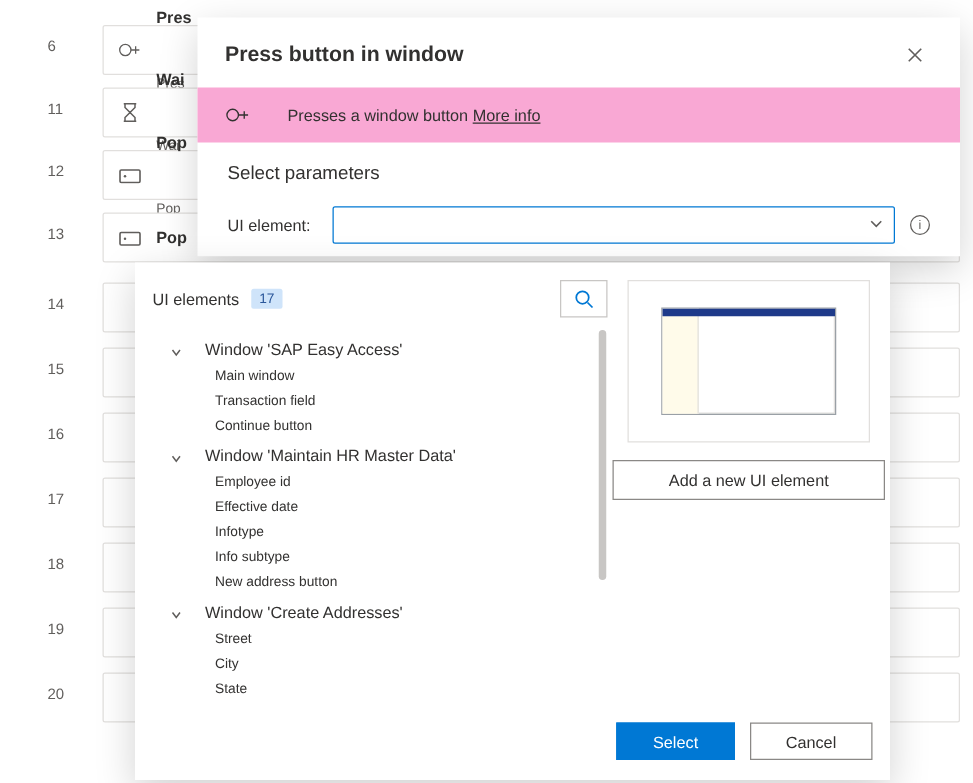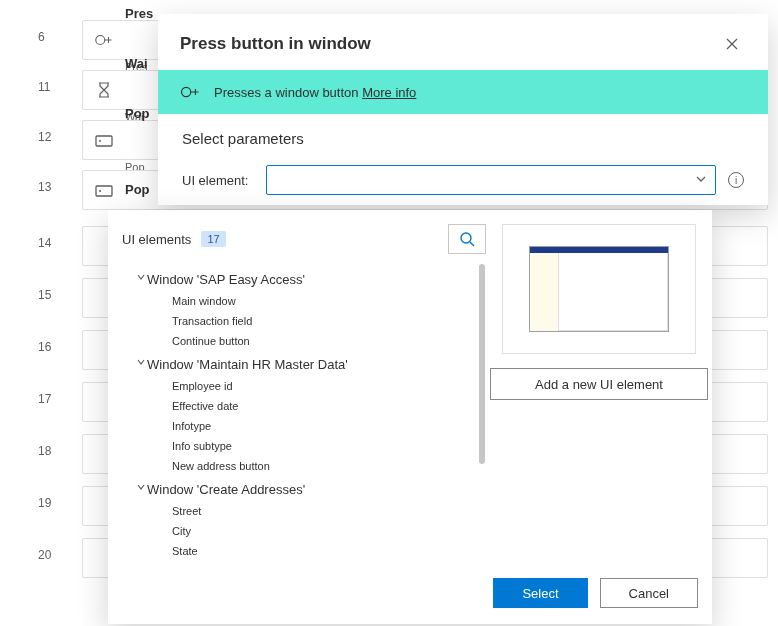--- a/index.html
+++ b/index.html
@@ -13,21 +13,21 @@
   .step-card .icon { width: 18px; height: 18px; display: flex; align-items: center; justify-content: center; color: #605e5c; flex-shrink: 0; }
   .step-card .titles { display: flex; flex-direction: column; line-height: 1.1; overflow: hidden; gap: 40px; }
   .step-title { font-size: 13px; font-weight: 600; color: #323130; white-space: nowrap; overflow: hidden; text-overflow: ellipsis; }
   .step-sub { font-size: 11px; color: #605e5c; white-space: nowrap; overflow: hidden; text-overflow: ellipsis; }
 
   
   .modal { position: absolute; left: 158px; top: 14px; width: 610px; background: #fff; box-shadow: 0 10px 30px rgba(0,0,0,0.18); }
   .modal-header { display: flex; align-items: center; justify-content: space-between; padding: 16px 22px 12px 22px; }
   .modal-title { font-size: 17px; font-weight: 600; }
   .close-btn { width: 28px; height: 28px; display: flex; align-items: center; justify-content: center; color: #605e5c; cursor: pointer; }
-  .info-banner { background: #5eead4; padding: 12px 22px; display: flex; align-items: center; gap: 14px; font-size: 13px; color: #323130; }
+  .info-banner { background: #f9a8d4; padding: 12px 22px; display: flex; align-items: center; gap: 30px; font-size: 13px; color: #323130; }
   .info-banner .eye-icon { width: 20px; height: 20px; display:flex; align-items:center; justify-content:center; color:#323130; }
   .info-banner a { color: #323130; text-decoration: underline; cursor: pointer; }
   .params { padding: 16px 24px 10px 24px; }
   .params-title { font-size: 15px; color: #323130; margin-bottom: 18px; }
   .param-row { display: flex; align-items: center; gap: 12px; }
   .param-label { font-size: 13px; color: #323130; width: 72px; }
   .param-select { flex: 1; height: 30px; border: 1px solid #0078d4; border-radius: 2px; position: relative; background: #fff; cursor: pointer; }
   .param-select .chev { position: absolute; right: 8px; top: 7px; color: #605e5c; }
   .info-icon { width: 16px; height: 16px; border: 1px solid #605e5c; border-radius: 50%; display: flex; align-items: center; justify-content: center; font-size: 10px; color: #605e5c; cursor: pointer; }
 
@@ -37,21 +37,21 @@
   .left-col { flex: 1; }
   .left-head { display: flex; align-items: center; gap: 10px; margin-bottom: 10px; }
   .left-head-title { font-size: 13px; color: #323130; }
   .count-badge { background: #cfe4fa; color: #2b579a; font-size: 11px; padding: 2px 6px; border-radius: 2px; }
   .search-btn { width: 38px; height: 30px; border: 1px solid #c8c6c4; display:flex; align-items:center; justify-content:center; color:#0078d4; cursor:pointer; margin-left:auto; }
   .tree-wrap { display:flex; position: relative; }
   .tree { flex: 1; padding-top: 4px; max-height: 320px; overflow: hidden; }
   .tree-scroll { width: 8px; height: 300px; background: transparent; margin-left: 4px; position: relative; }
   .tree-scroll-thumb { position:absolute; top:0; width:6px; left:1px; height:200px; background:#c8c6c4; border-radius:3px; }
   .tree-group { margin-bottom: 2px; }
-  .tree-group-head { display:flex; align-items:flex-start; gap:1px; padding: 4px 2px 4px 14px; font-size: 13px; color:#323130; cursor:pointer; }
+  .tree-group-head { display:flex; align-items:flex-end; gap:18px; padding: 4px 2px 4px 14px; font-size: 13px; color:#323130; cursor:pointer; }
   .tree-group-head .chev { color:#605e5c; }
   .tree-item { padding: 4px 2px 4px 50px; font-size: 11px; color:#323130; cursor:pointer; }
 
   .right-col { width: 198px; display:flex; flex-direction:column; align-items:center; }
   .preview { width: 194px; height: 130px; border: 1px solid #e1dfdd; background: #fff; display:flex; align-items:center; justify-content:center; margin-bottom: 14px; padding:8px; }
   .preview-inner { width: 140px; height: 86px; background: linear-gradient(#fff,#fff); border:1px solid #9aa0a6; position:relative; box-shadow: inset 0 0 0 1px #e1dfdd; }
   .preview-inner::before { content:""; position:absolute; left:0; top:0; width:28px; height:100%; background:#fffbea; border-right:1px solid #e1dfdd; }
   .preview-inner::after { content:""; position:absolute; left:0; top:0; right:0; height:6px; background:#1e3a8a; }
   .add-btn { width: 218px; height: 32px; border:1px solid #8a8886; background:#fff; font-size: 13px; color:#323130; cursor:pointer; display:flex; align-items:center; justify-content:center; }
 

